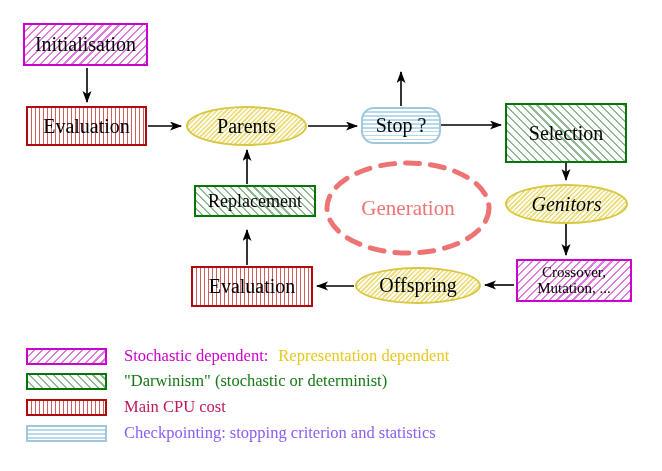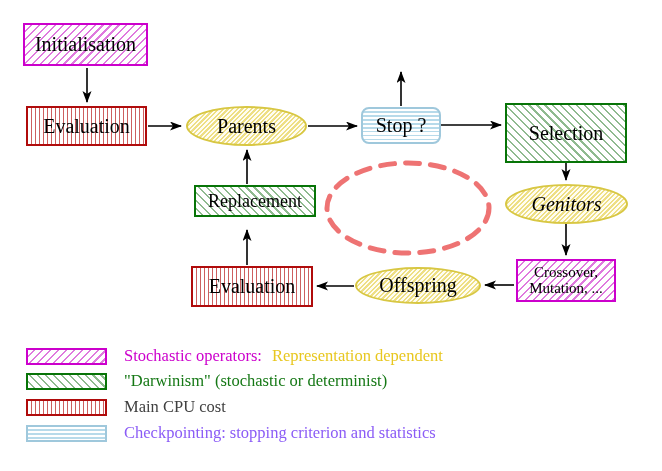--- a/index.html
+++ b/index.html
@@ -39,40 +39,40 @@
   }
   .stripes-cyan {
     border: 2px solid #9fc8dc;
     background: repeating-linear-gradient(180deg, #ffffff 0 2.4px, #b7daea 2.4px 3.9px);
   }
   .hatch-yellow {
     border: 2px solid #d8c743;
     background: repeating-linear-gradient(135deg, #fffdf2 0 1.7px, #eedf85 1.7px 3.3px);
     border-radius: 50%;
   }
-  .rounded { border-radius: 8px; }
+  .rounded { border-radius: 13px; }
 
   .generation-label {
     position: absolute;
     left: 327px; top: 196px; width: 162px;
     text-align: center;
     color: #ee7373;
     font-size: 21px;
   }
 
   .legend-row { position: absolute; display: flex; align-items: center; }
   .swatch {
     width: 81px; height: 17px; box-sizing: border-box;
     display: inline-block; flex: none;
   }
   .legend-text { margin-left: 17px; font-size: 16.5px; white-space: nowrap; }
   .lt-magenta { color: #cc00cc; }
   .lt-gold    { color: #e8c71f; margin-left: 10px; text-align: right; }
   .lt-green   { color: #157815; }
-  .lt-red     { color: #404040; }
+  .lt-red     { color: #be185d; }
   .lt-cyan    { color: #8b5cf6; }
 </style>
 </head>
 <body>
 
 <div class="canvas">
 
   <svg class="overlay" width="662" height="471" viewBox="0 0 662 471">
     <defs>
       <marker id="arr" markerWidth="14" markerHeight="10" refX="11" refY="4.5" orient="auto" markerUnits="userSpaceOnUse">
@@ -101,35 +101,36 @@
 
   <div class="node hatch-yellow" style="left:186px; top:106px; width:121px; height:40px;">Parents</div>
 
 
   <div class="node stripes-cyan rounded" style="left:361px; top:107px; width:80px; height:37px;">Stop ?</div>
 
   <div class="node hatch-green" style="left:505px; top:103px; width:122px; height:60px;">Selection</div>
 
   <div class="node hatch-green" style="left:194px; top:185px; width:122px; height:32px; font-size:18px;">Replacement</div>
 
+  <div class="generation-label">Generation</div>
 
   <div class="node hatch-yellow" style="left:505px; top:184px; width:123px; height:40px;font-style:italic;">Genitors</div>
 
   <div class="node stripes-red" style="left:191px; top:266px; width:122px; height:41px;">Evaluation</div>
 
   <div class="node hatch-yellow" style="left:355px; top:267px; width:126px; height:37px;">Offspring</div>
 
-  <div class="node hatch-magenta" style="left:516px; top:259px; width:100px; height:43px; font-size:15px; flex-direction:column;">
+  <div class="node hatch-magenta" style="left:516px; top:259px; width:116px; height:43px; font-size:15px; flex-direction:column;">
     <span>Crossover,</span>
     <span>Mutation, ...</span>
   </div>
 
   <div class="legend-row" style="left:26px; top:346px;">
     <span class="swatch hatch-magenta"></span>
-    <span class="legend-text lt-magenta">Stochastic operators:</span>
+    <span class="legend-text lt-magenta">Stochastic dependent:</span>
     <span class="legend-text lt-gold">Representation dependent</span>
   </div>
 
   <div class="legend-row" style="left:26px; top:371px;">
     <span class="swatch hatch-green"></span>
     <span class="legend-text lt-green">"Darwinism" (stochastic or determinist)</span>
   </div>
 
   <div class="legend-row" style="left:26px; top:397px;">
     <span class="swatch stripes-red"></span>

